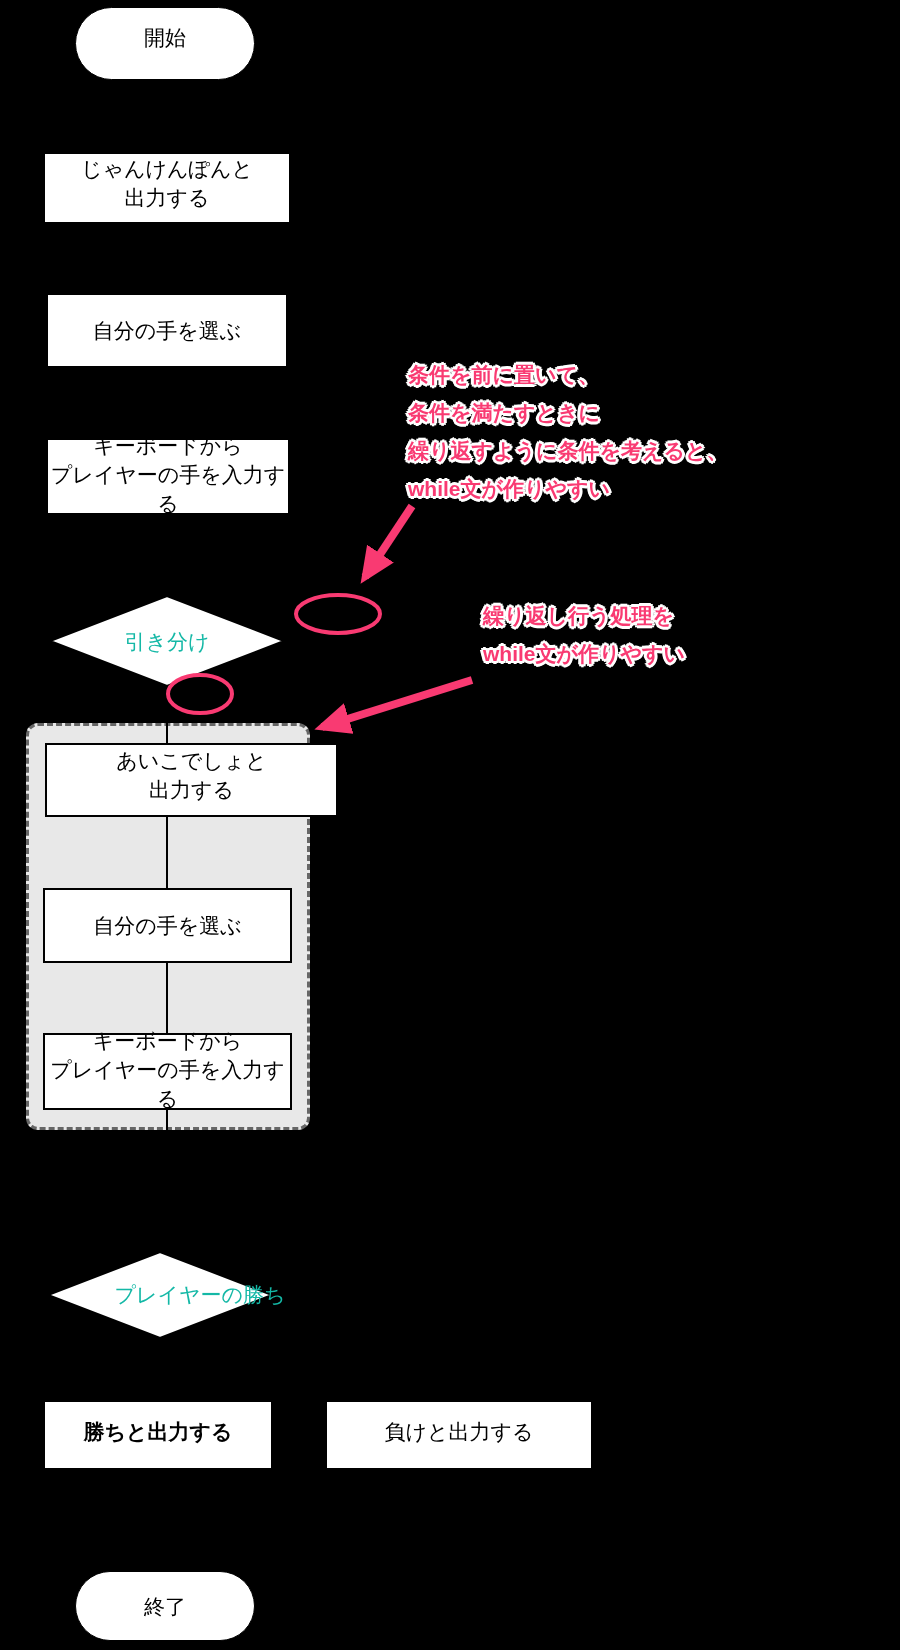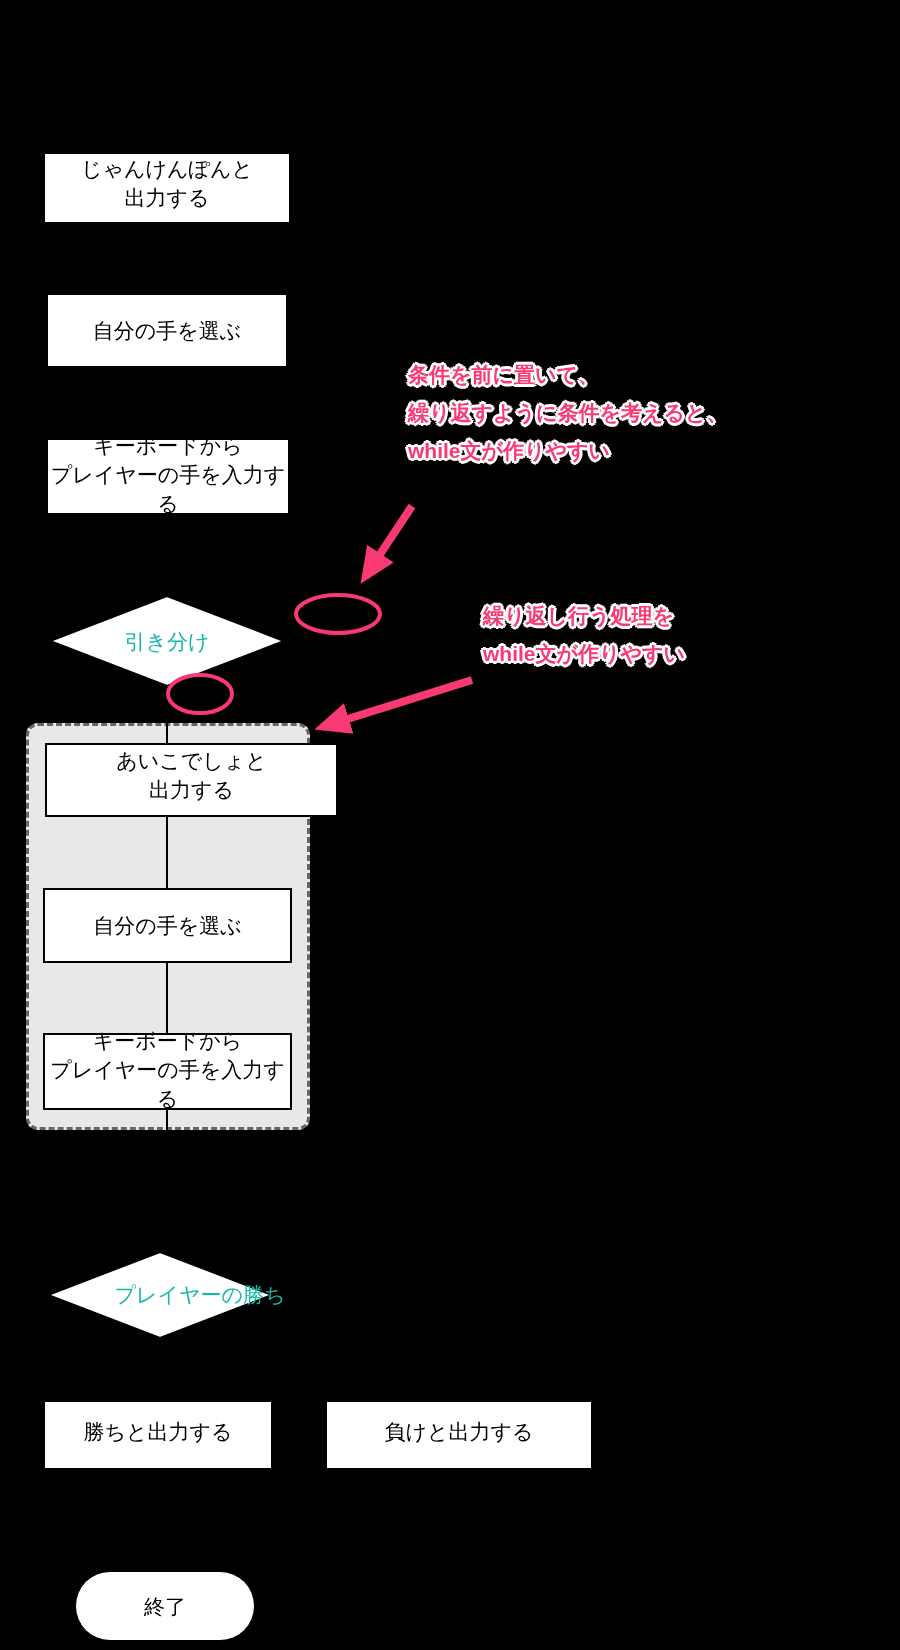--- a/index.html
+++ b/index.html
@@ -77,20 +77,23 @@
     <polygon points="50,641 167,596 284,641 167,686" fill="#ffffff" stroke="#000000" stroke-width="2"></polygon>
     <polygon points="48,1295 160,1252 272,1295 160,1338" fill="#ffffff" stroke="#000000" stroke-width="2"></polygon>
 
     <ellipse cx="338" cy="614" rx="42" ry="19" fill="none" stroke-width="4" style="stroke:var(--pink)"></ellipse>
     <ellipse cx="200" cy="694" rx="32" ry="19" fill="none" stroke-width="4" style="stroke:var(--pink)"></ellipse>
 
     <line x1="412" y1="506" x2="365" y2="577" stroke-width="8" marker-end="url(#ah)" style="stroke:var(--pink)"></line>
     <line x1="472" y1="680" x2="322" y2="727" stroke-width="8" marker-end="url(#ah)" style="stroke:var(--pink)"></line>
   </svg>
 
+  <div class="node stadium" style="left:75px;top:7px;width:180px;height:73px;padding-bottom:12px;">
+    <span class="line">開始</span>
+  </div>
 
   <div class="node" style="left:43px;top:152px;width:248px;height:72px;padding-bottom:10px;">
     <span class="line">じゃんけんぽんと</span>
     <span class="line">出力する</span>
   </div>
 
   <div class="node" style="left:46px;top:293px;width:242px;height:75px;">
     <span class="line">自分の手を選ぶ</span>
   </div>
 
@@ -110,34 +113,35 @@
     <span class="line">自分の手を選ぶ</span>
   </div>
 
   <div class="node" style="left:43px;top:1033px;width:249px;height:77px;padding-bottom:4px;">
     <span class="line">キーボードから</span>
     <span class="line">プレイヤーの手を入力する</span>
   </div>
 
   <div class="dtext" style="left:70px;top:1280px;width:180px;height:30px;margin-left:40px;">プレイヤーの勝ち</div>
 
-  <div class="node" style="left:43px;top:1400px;width:230px;height:70px;padding-bottom:8px;">
+  <div class="node" style="left:43px;top:1400px;width:230px;height:70px;padding-bottom:8px;font-weight:bold;">
     <span class="line">勝ちと出力する</span>
   </div>
 
   <div class="node stadium" style="left:75px;top:1571px;width:180px;height:70px;">
     <span class="line">終了</span>
   </div>
 
   <div class="node" style="left:325px;top:1400px;width:268px;height:70px;padding-bottom:8px;">
     <span class="line">負けと出力する</span>
   </div>
 
   <div class="ann" style="left:408px;top:356px;">
     <span class="line">条件を前に置いて、</span>
+    <span class="line">条件を満たすときに</span>
     <span class="line">繰り返すように条件を考えると、</span>
     <span class="line">while文が作りやすい</span>
   </div>
 
   <div class="ann" style="left:483px;top:577px;margin-top:20px;">
     <span class="line">繰り返し行う処理を</span>
     <span class="line">while文が作りやすい</span>
   </div>
 
 </div>

